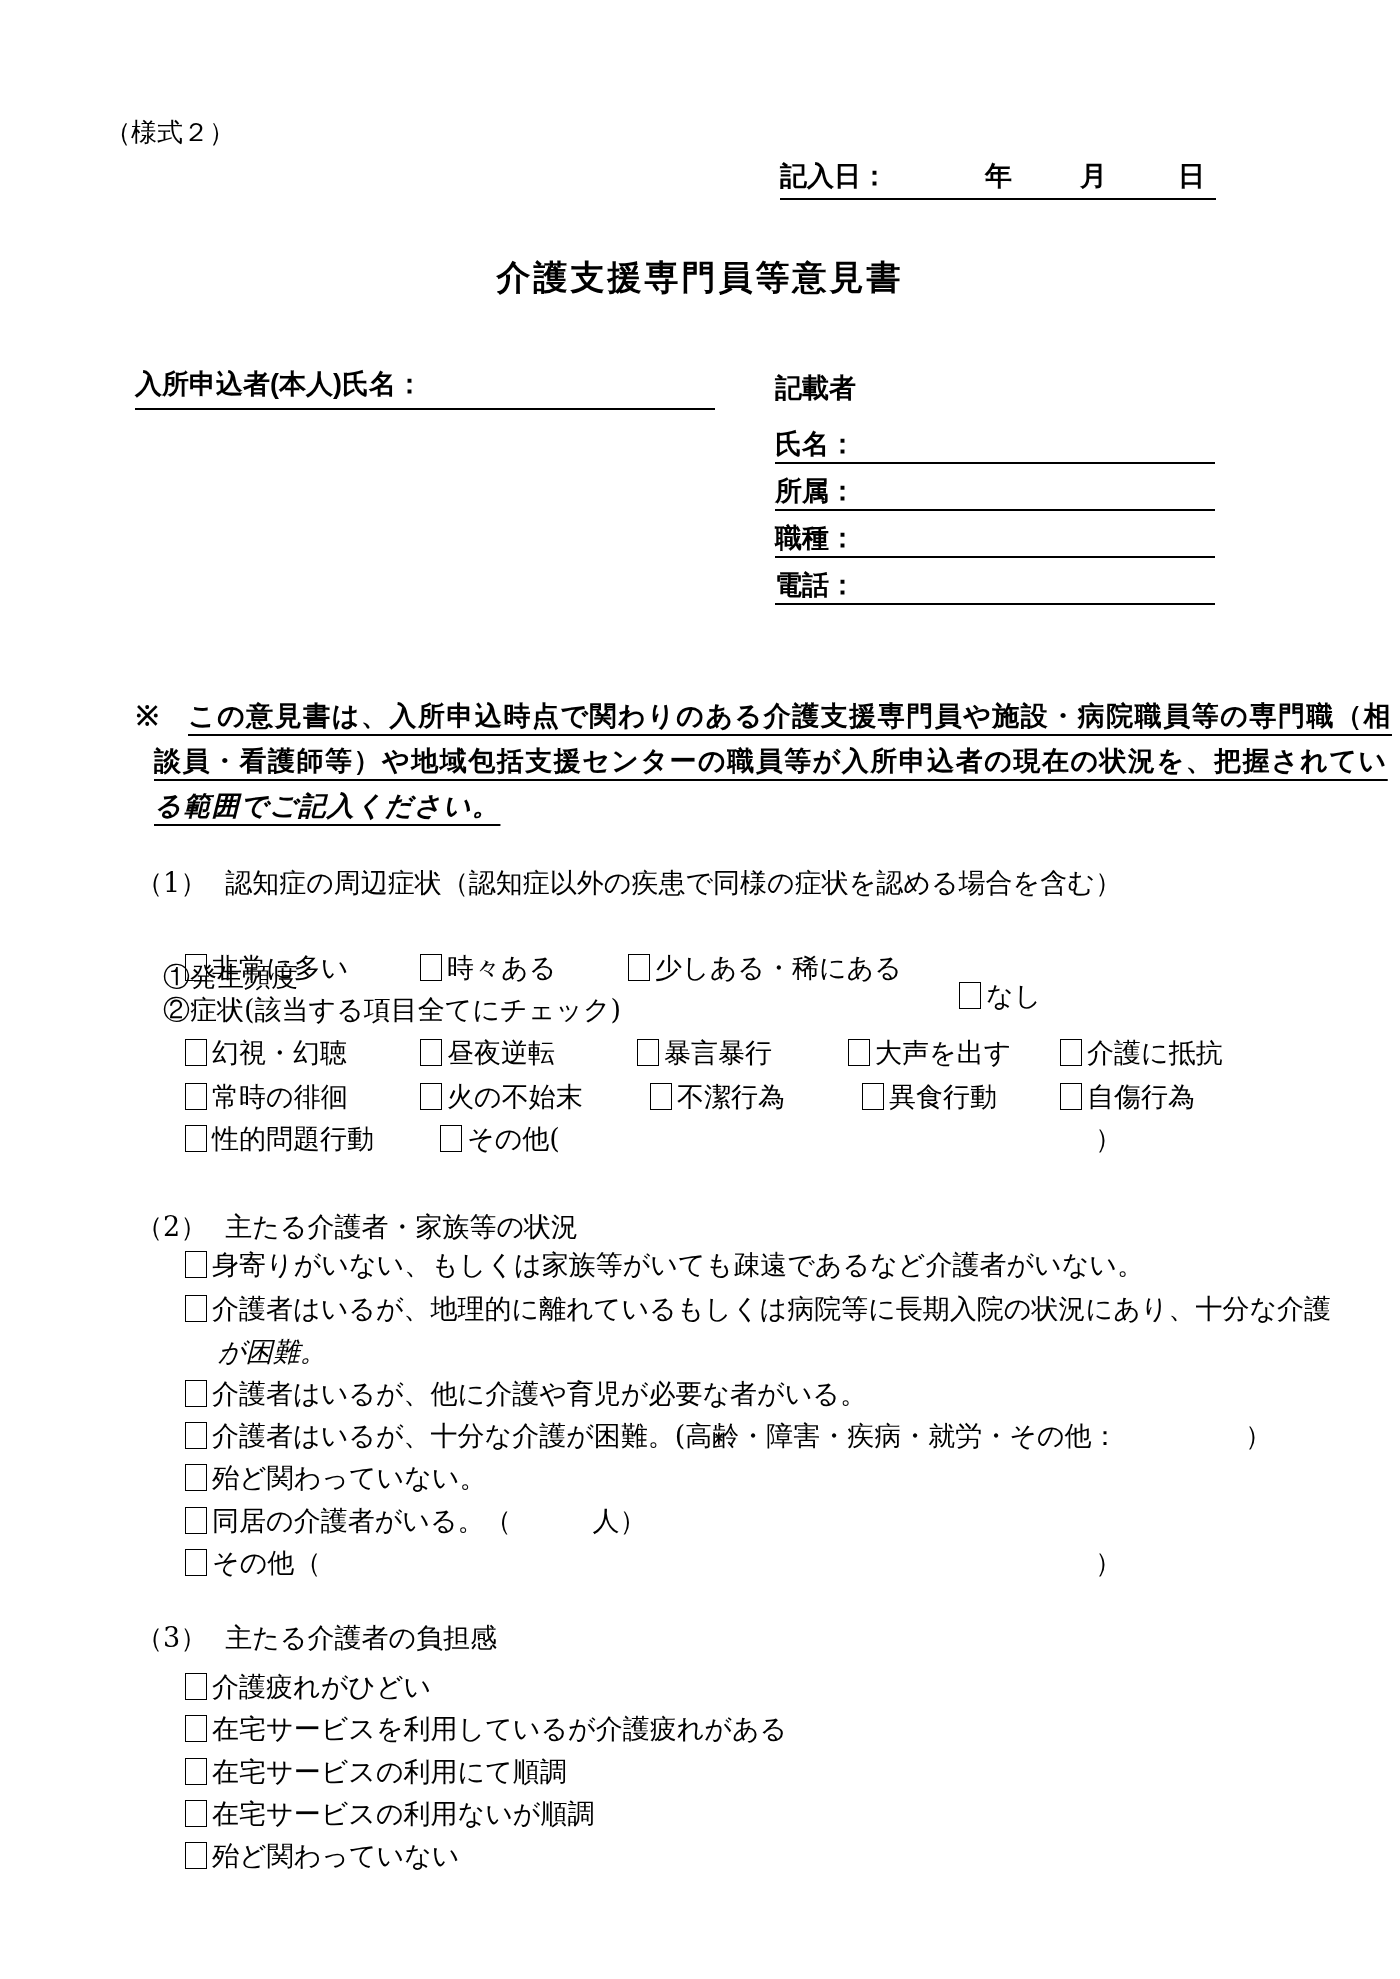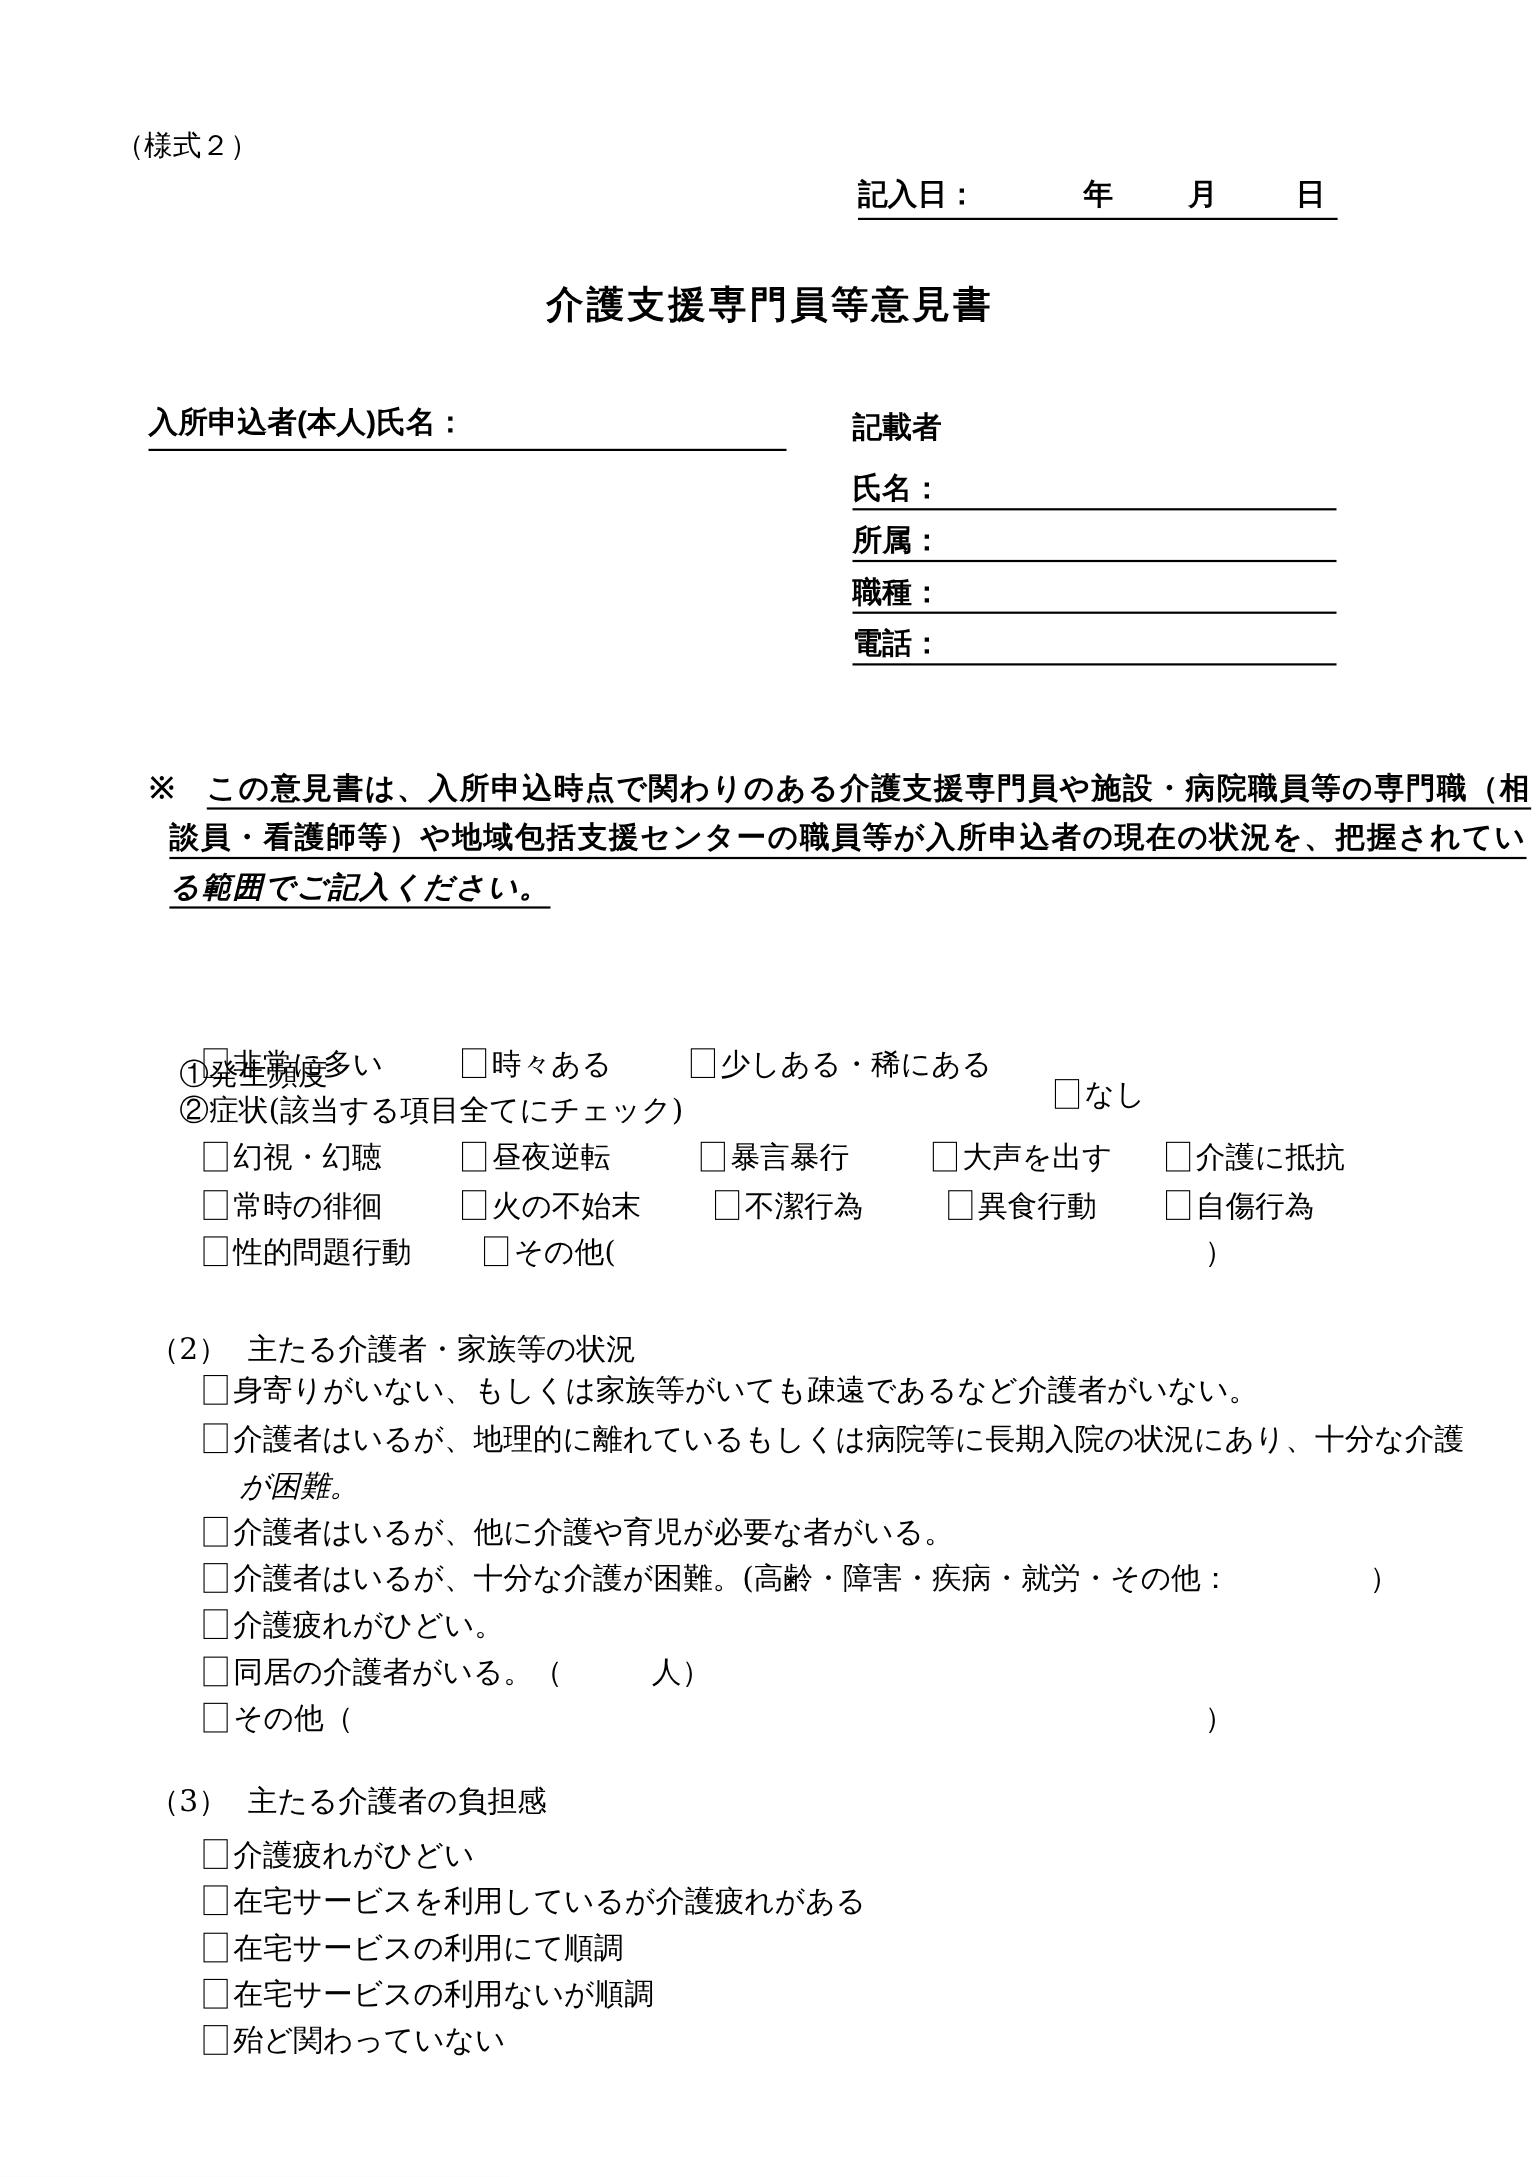--- a/index.html
+++ b/index.html
@@ -108,20 +108,23 @@
   </div>
   <div class="abs sans b rec-field rf3">
     <span>電話：</span>
   </div>
 
   <div class="abs sans b note-marker">※</div>
   <div class="abs sans b note-line nl0">この意見書は、入所申込時点で関わりのある介護支援専門員や施設・病院職員等の専門職（相</div>
   <div class="abs sans b note-line nl1">談員・看護師等）や地域包括支援センターの職員等が入所申込者の現在の状況を、把握されてい</div>
   <div class="abs sans b note-line nl2">る範囲でご記入ください。</div>
 
+  <div class="abs sec-head" style="left:136px; top:866px;">
+    <span class="sec-num">（1）</span><span>認知症の周辺症状（認知症以外の疾患で同様の症状を認める場合を含む）</span>
+  </div>
   <div class="abs sub-head" style="left:163px; top:960px;">①発生頻度</div>
 
   <span class="abs chk" style="left:185px; top:951px;"><span class="box"></span><span>非常に多い</span></span>
   <span class="abs chk" style="left:420px; top:951px;"><span class="box"></span><span>時々ある</span></span>
   <span class="abs chk" style="left:628px; top:951px;"><span class="box"></span><span>少しある・稀にある</span></span>
   <span class="abs chk" style="left:959px; top:951px;margin-top:28px;"><span class="box"></span><span>なし</span></span>
 
   <div class="abs sub-head" style="left:163px; top:993px;">②症状(該当する項目全てにチェック)</div>
 
   <span class="abs chk" style="left:185px; top:1036px;"><span class="box"></span><span>幻視・幻聴</span></span>
@@ -143,21 +146,21 @@
   <div class="abs sec-head" style="left:136px; top:1210px;">
     <span class="sec-num">（2）</span><span>主たる介護者・家族等の状況</span>
   </div>
 
   <span class="abs chk" style="left:185px; top:1248px;"><span class="box"></span><span>身寄りがいない、もしくは家族等がいても疎遠であるなど介護者がいない。</span></span>
   <span class="abs chk" style="left:185px; top:1292px;"><span class="box"></span><span>介護者はいるが、地理的に離れているもしくは病院等に長期入院の状況にあり、十分な介護</span></span>
   <span class="abs chk" style="left:218px; top:1335px;font-style:italic;">が困難。</span>
   <span class="abs chk" style="left:185px; top:1377px;text-align:center;"><span class="box"></span><span>介護者はいるが、他に介護や育児が必要な者がいる。</span></span>
   <span class="abs chk" style="left:185px; top:1419px;"><span class="box"></span><span>介護者はいるが、十分な介護が困難。(高齢・障害・疾病・就労・その他：</span></span>
   <span class="abs paren" style="left:1245px; top:1419px;">）</span>
-  <span class="abs chk" style="left:185px; top:1461px;"><span class="box"></span><span>介護疲れがひどい。</span></span>
+  <span class="abs chk" style="left:185px; top:1461px;"><span class="box"></span><span>殆ど関わっていない。</span></span>
   <span class="abs chk" style="left:185px; top:1504px;"><span class="box"></span><span>同居の介護者がいる。（　　　人）</span></span>
   <span class="abs chk" style="left:185px; top:1546px;"><span class="box"></span><span>その他（</span></span>
   <span class="abs paren" style="left:1095px; top:1546px;">）</span>
 
   <div class="abs sec-head" style="left:136px; top:1621px;">
     <span class="sec-num">（3）</span><span>主たる介護者の負担感</span>
   </div>
 
   <span class="abs chk" style="left:185px; top:1670px;"><span class="box"></span><span>介護疲れがひどい</span></span>
   <span class="abs chk" style="left:185px; top:1712px;"><span class="box"></span><span>在宅サービスを利用しているが介護疲れがある</span></span>

